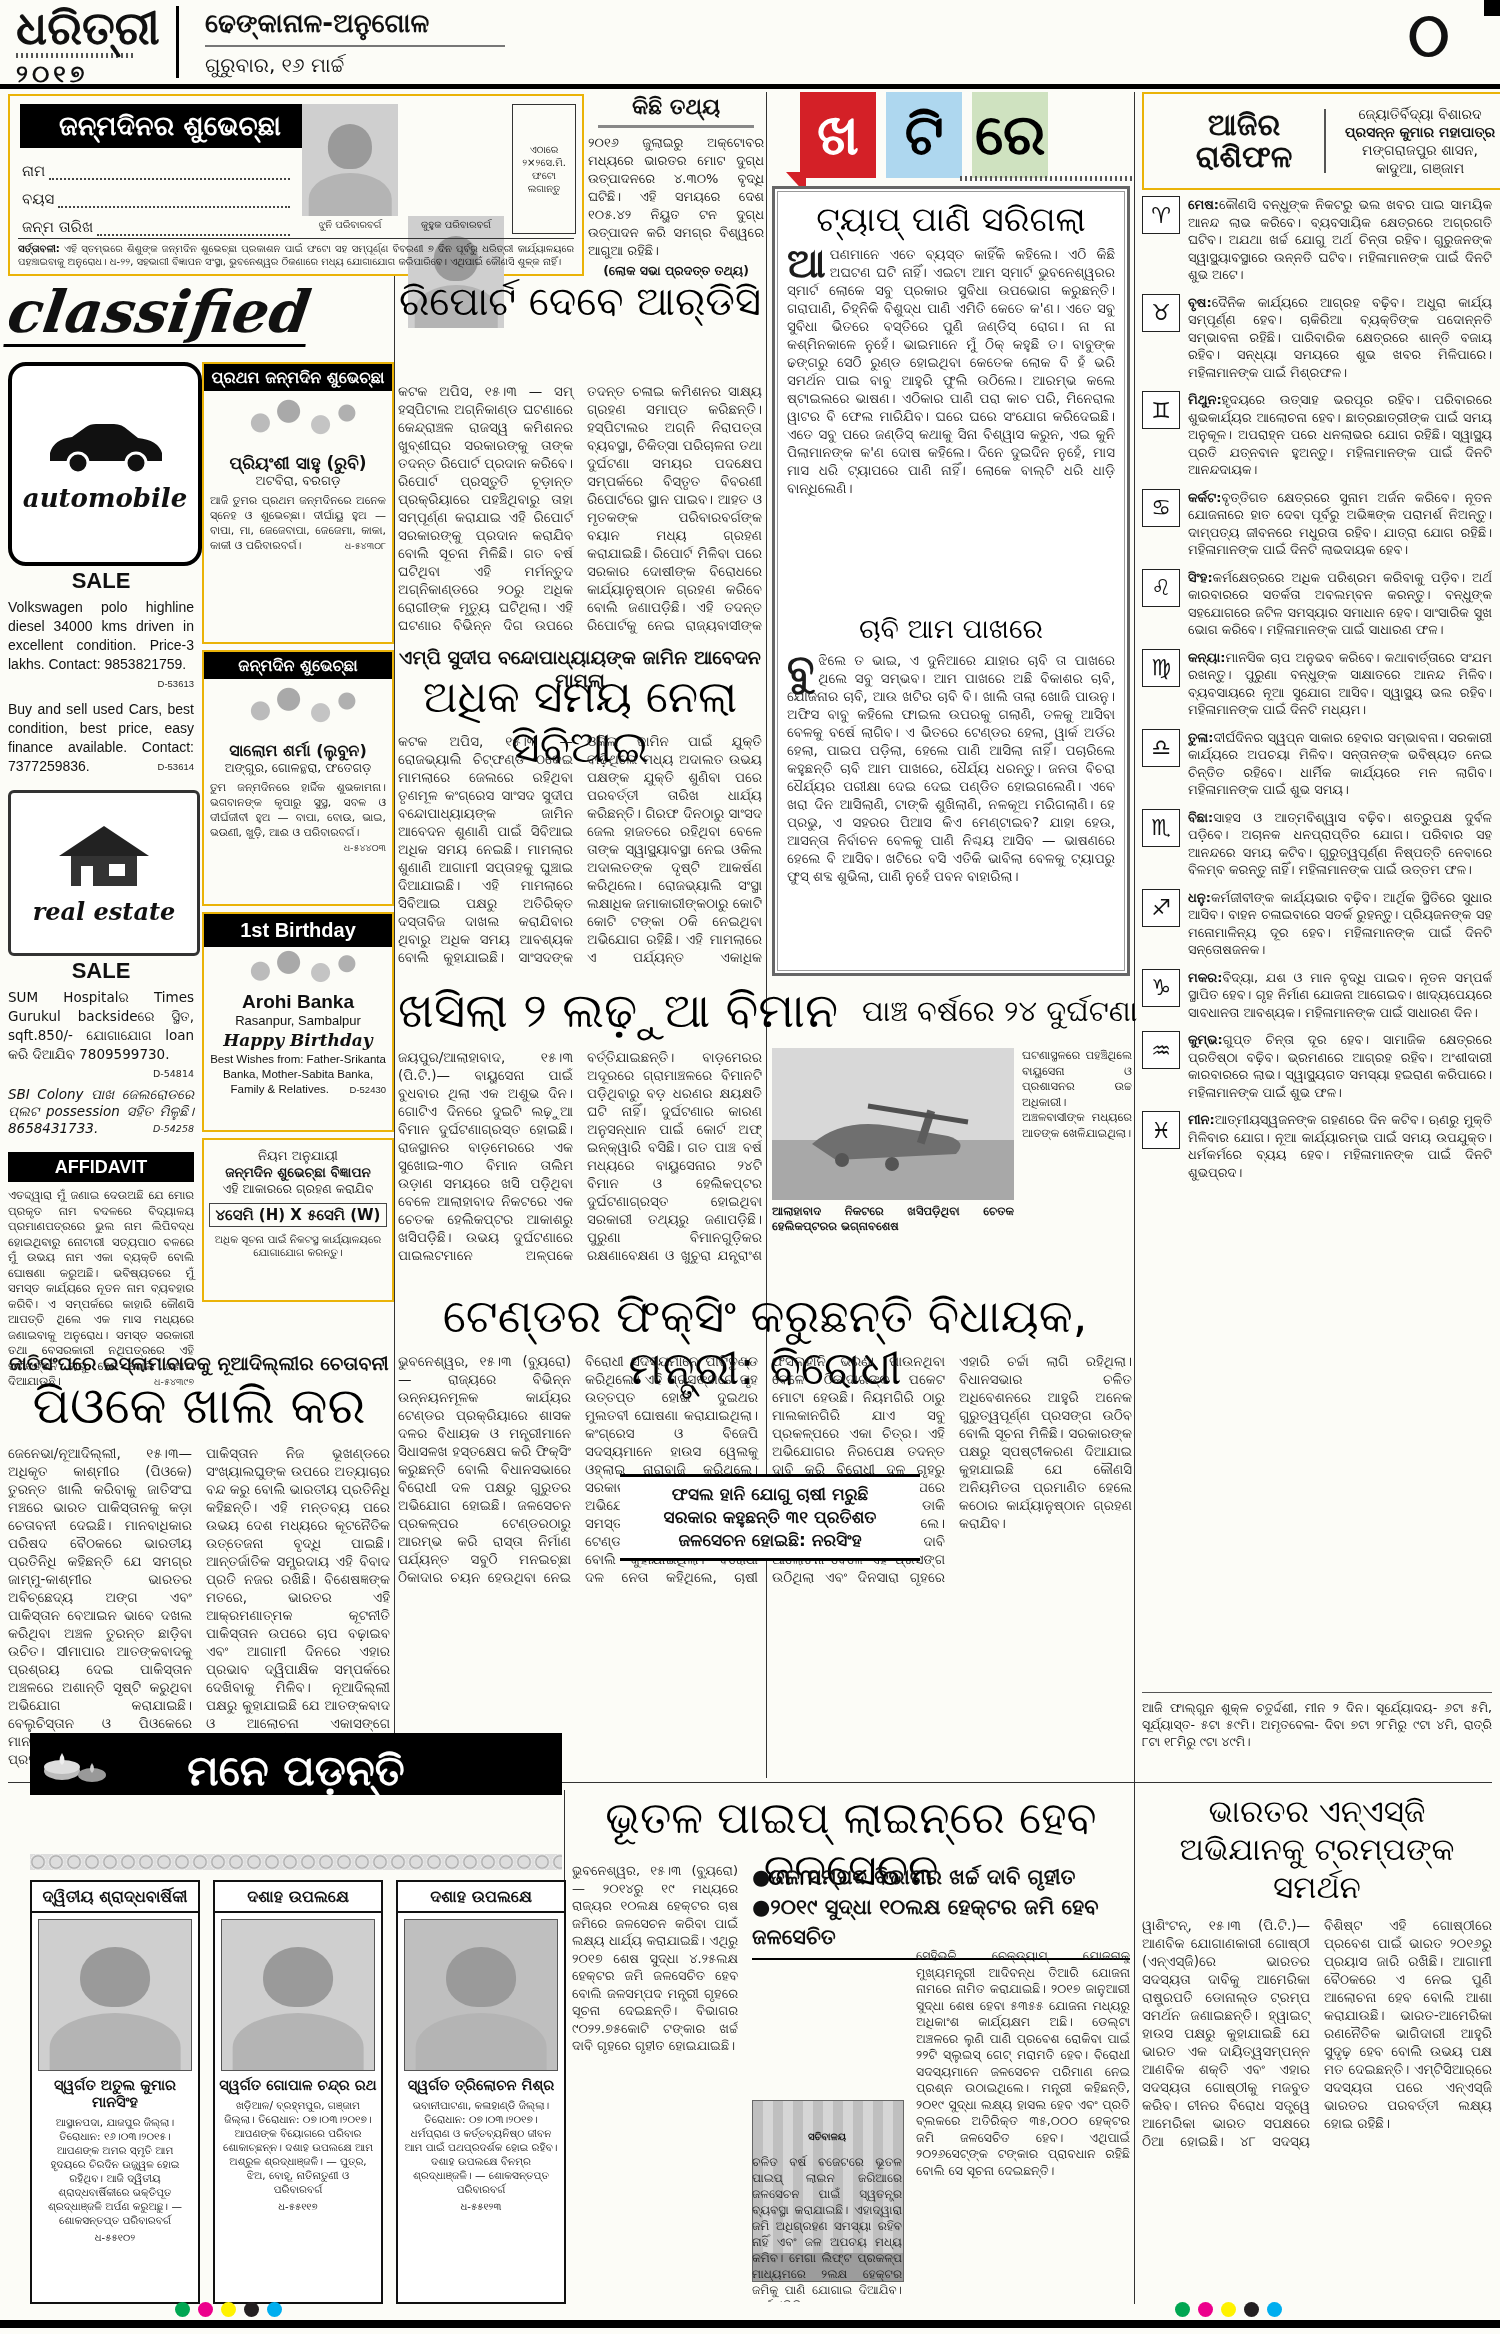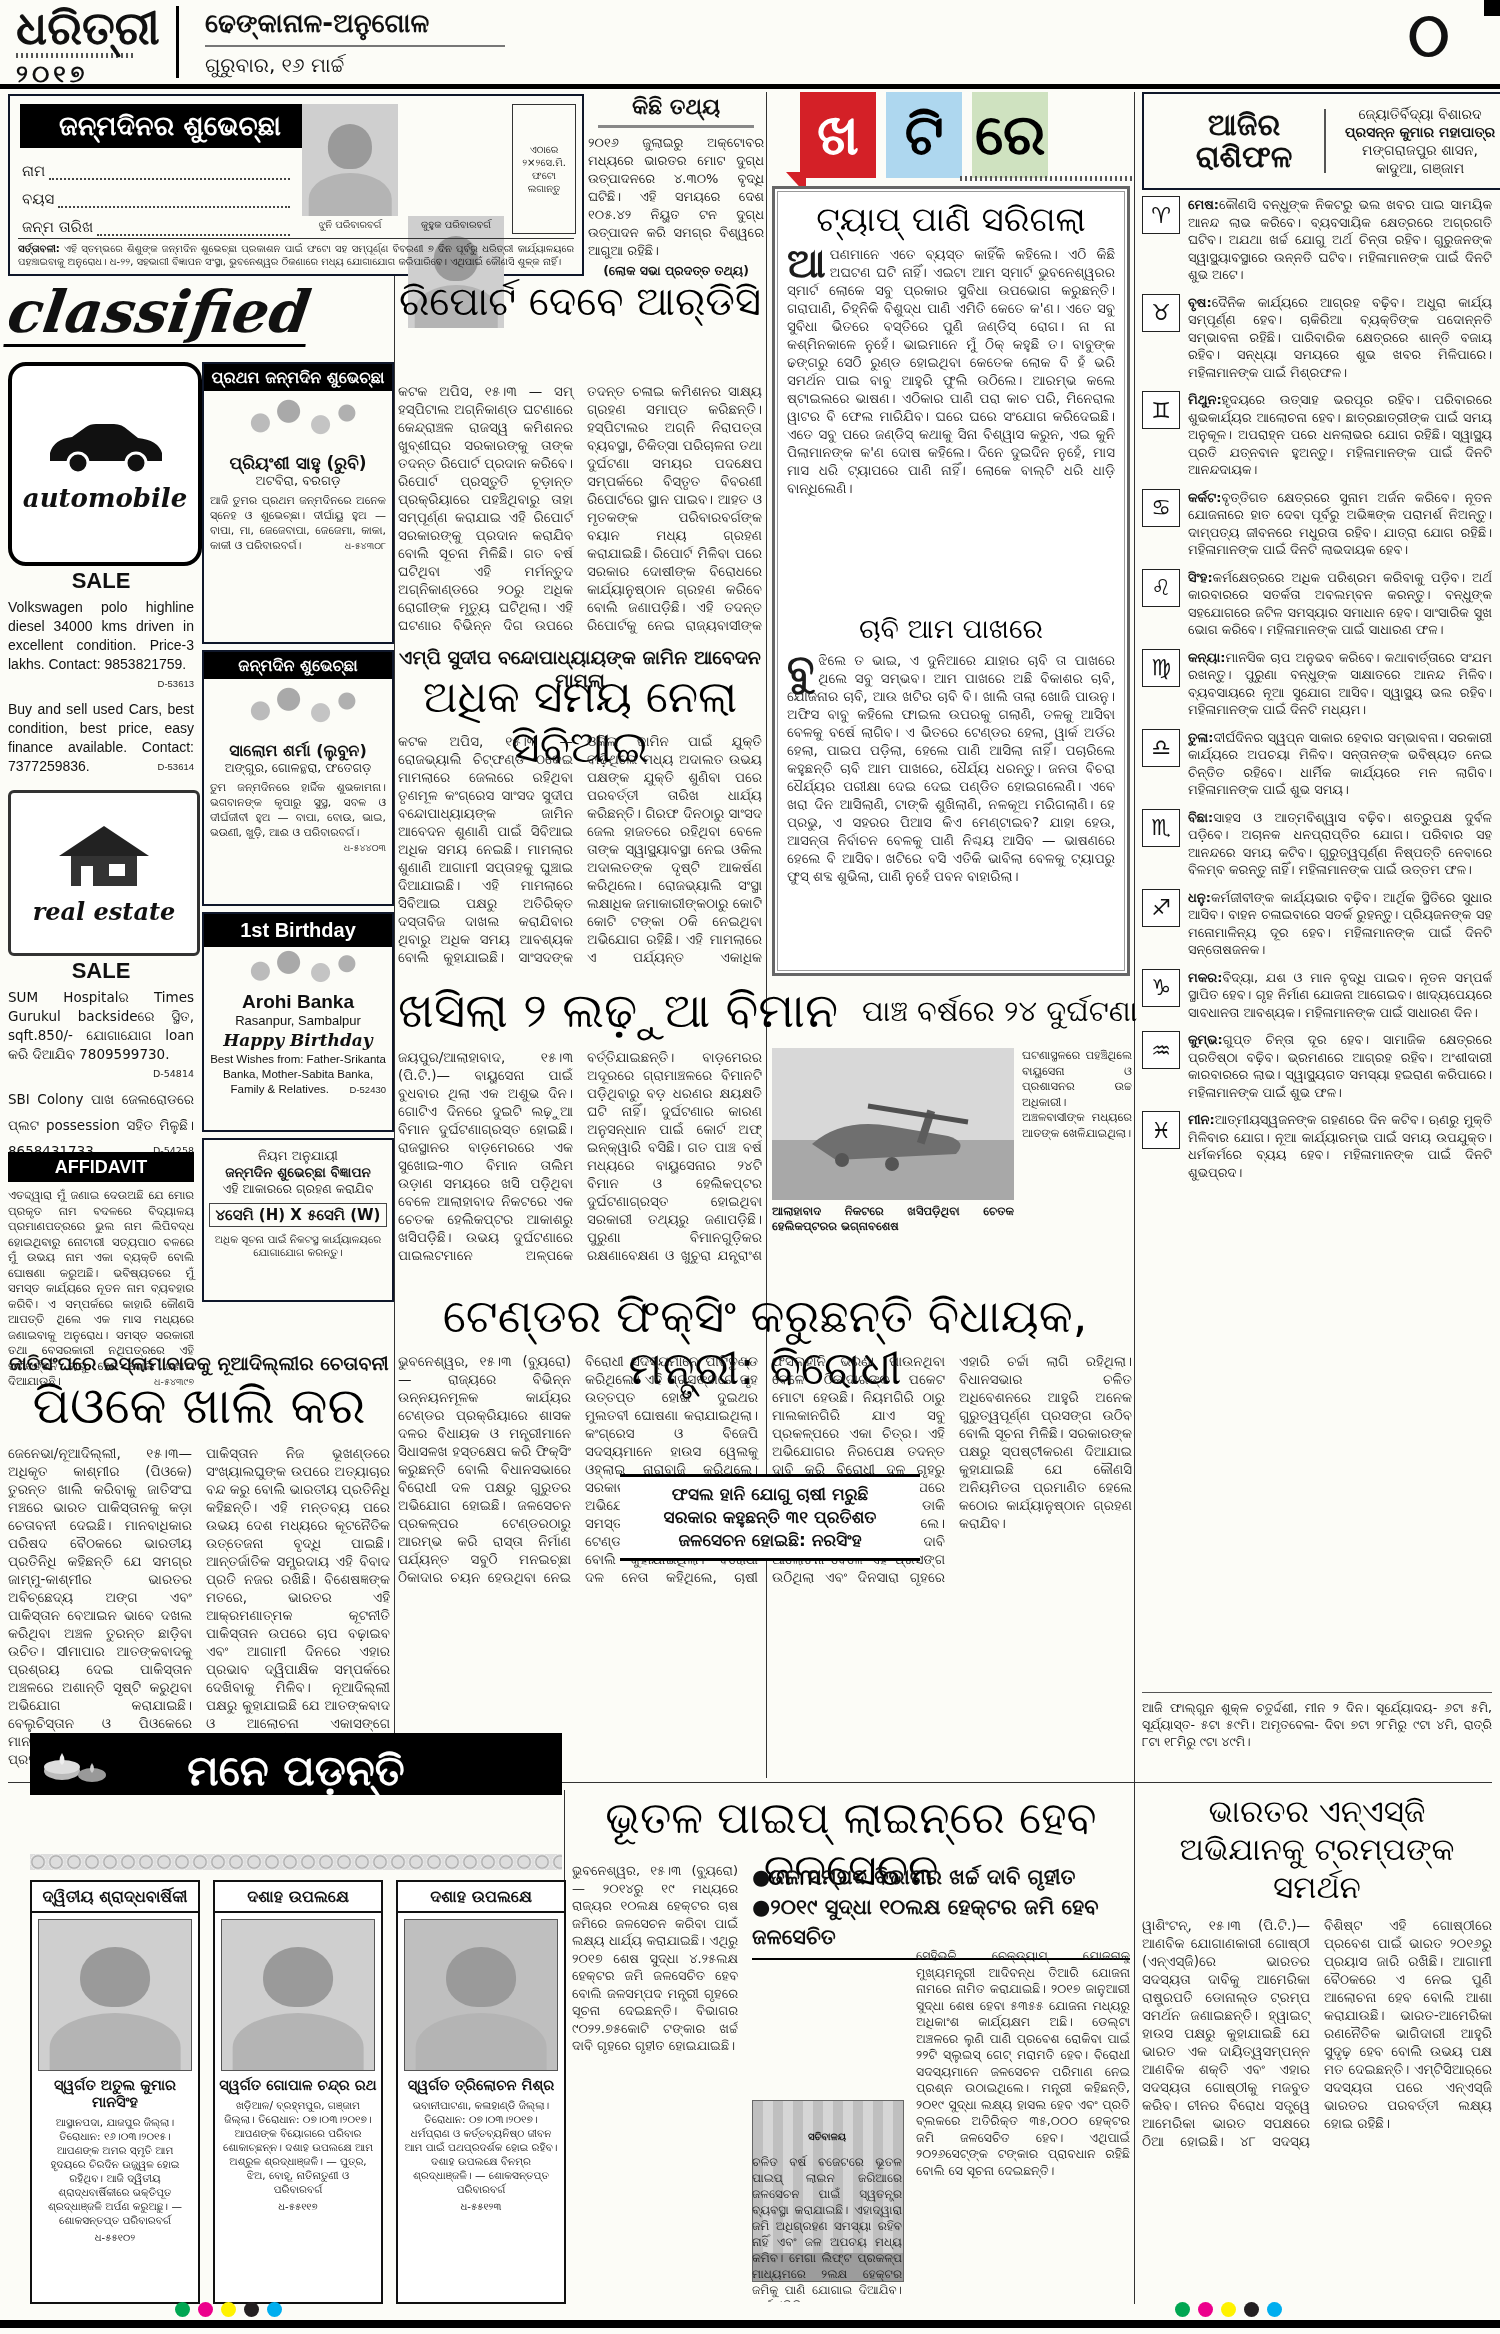--- a/index.html
+++ b/index.html
@@ -10,21 +10,21 @@
   .c{text-align:center;}
   .b{font-weight:bold;}
   .body-txt{font-size:13.5px;line-height:18px;color:#1c1c1c;}
   .tiny{font-size:10px;line-height:13px;}
   .cols2{column-count:2;column-gap:14px;}
   .cols4{column-count:4;column-gap:14px;}
   .rule-v{background:#333;width:1px;}
   .rule-h{background:#333;height:1px;}
   .headline{font-weight:normal;color:#000;letter-spacing:0;}
   .kicker{font-weight:bold;}
-  .boxed{border:2px solid #0f172a;}
+  .boxed{border:2px solid #eab308;}
   .photo{background:#cfcfcf;position:relative;overflow:hidden;}
   .portrait::before{content:"";position:absolute;left:50%;top:18%;width:46%;height:40%;
       transform:translateX(-50%);border-radius:50% 50% 45% 45%;background:#9a9a9a;}
   .portrait::after{content:"";position:absolute;left:50%;bottom:-8%;width:86%;height:46%;
       transform:translateX(-50%);border-radius:50% 50% 0 0;background:#b4b4b4;}
   .adcode{float:right;font-size:9.5px;color:#222;}
   .blk{display:inline-flex;align-items:center;justify-content:center;
        width:76px;height:86px;font-size:56px;font-weight:bold;}
   .dotstrip{background:repeating-linear-gradient(90deg,#555 0 2px,transparent 2px 5px);height:5px;}
   .dropcap{float:left;font-size:40px;line-height:36px;font-weight:bold;padding-right:4px;}
@@ -141,21 +141,21 @@
           <rect x="32" y="46" width="12" height="20" fill="#fff"></rect>
           <rect x="60" y="44" width="16" height="12" fill="#fff"></rect>
         </svg>
     </span>
     <span class="script b" style="font-size:24px;margin-top:3px;">real estate</span>
   </div>
   <div class="abs c b" style="left:8px;top:958px;width:186px;font-size:22px;font-family:'Liberation Sans',sans-serif;">SALE</div>
   <div class="abs j" style="left:8px;top:988px;width:186px;font-size:13.5px;line-height:19px;">
     <span>SUM Hospitalର Times Gurukul backsideରେ ସ୍ଥିତ, sqft.850/- ଯୋଗାଯୋଗ loan କରି ଦିଆଯିବ 7809599730.</span> <span class="adcode">D-54814</span>
   </div>
-  <div class="abs j" style="left:8px;top:1086px;width:186px;font-size:13.5px;line-height:26px;">
+  <div class="abs j" style="left:8px;top:1086px;width:186px;font-size:13.5px;line-height:17px;font-style:italic;">
     <span>SBI Colony ପାଖ ଜେଲରୋଡରେ ପ୍ଲଟ possession ସହିତ ମିଳୁଛି। 8658431733.</span> <span class="adcode">D-54258</span>
   </div>
   <div class="abs" style="left:8px;top:1152px;width:186px;height:30px;background:#000;color:#fff;display:flex;align-items:center;justify-content:center;">
     <span class="b" style="font-size:18px;font-family:'Liberation Sans',sans-serif;">AFFIDAVIT</span>
   </div>
   <div class="abs j" style="left:8px;top:1188px;width:186px;font-size:11.5px;line-height:15.5px;">
     <span>ଏତଦ୍ଦ୍ୱାରା ମୁଁ ଜଣାଇ ଦେଉଅଛି ଯେ ମୋର ପ୍ରକୃତ ନାମ ବଦଳରେ ବିଦ୍ୟାଳୟ ପ୍ରମାଣପତ୍ରରେ ଭୁଲ ନାମ ଲିପିବଦ୍ଧ ହୋଇଥିବାରୁ ନୋଟାରୀ ସତ୍ୟପାଠ ବଳରେ ମୁଁ ଉଭୟ ନାମ ଏକା ବ୍ୟକ୍ତି ବୋଲି ଘୋଷଣା କରୁଅଛି। ଭବିଷ୍ୟତରେ ମୁଁ ସମସ୍ତ କାର୍ଯ୍ୟରେ ନୂତନ ନାମ ବ୍ୟବହାର କରିବି। ଏ ସମ୍ପର୍କରେ କାହାରି କୌଣସି ଆପତ୍ତି ଥିଲେ ଏକ ମାସ ମଧ୍ୟରେ ଜଣାଇବାକୁ ଅନୁରୋଧ। ସମସ୍ତ ସରକାରୀ ତଥା ବେସରକାରୀ ନଥିପତ୍ରରେ ଏହି ପରିବର୍ତ୍ତନ ଲାଗୁ ହେବ ବୋଲି ଜଣାଇ ଦିଆଯାଉଛି।</span> <span class="adcode">ଧ-୫୪୩୯୭</span>
   </div>
 
   <div class="abs boxed" style="left:202px;top:362px;width:188px;height:278px;">

